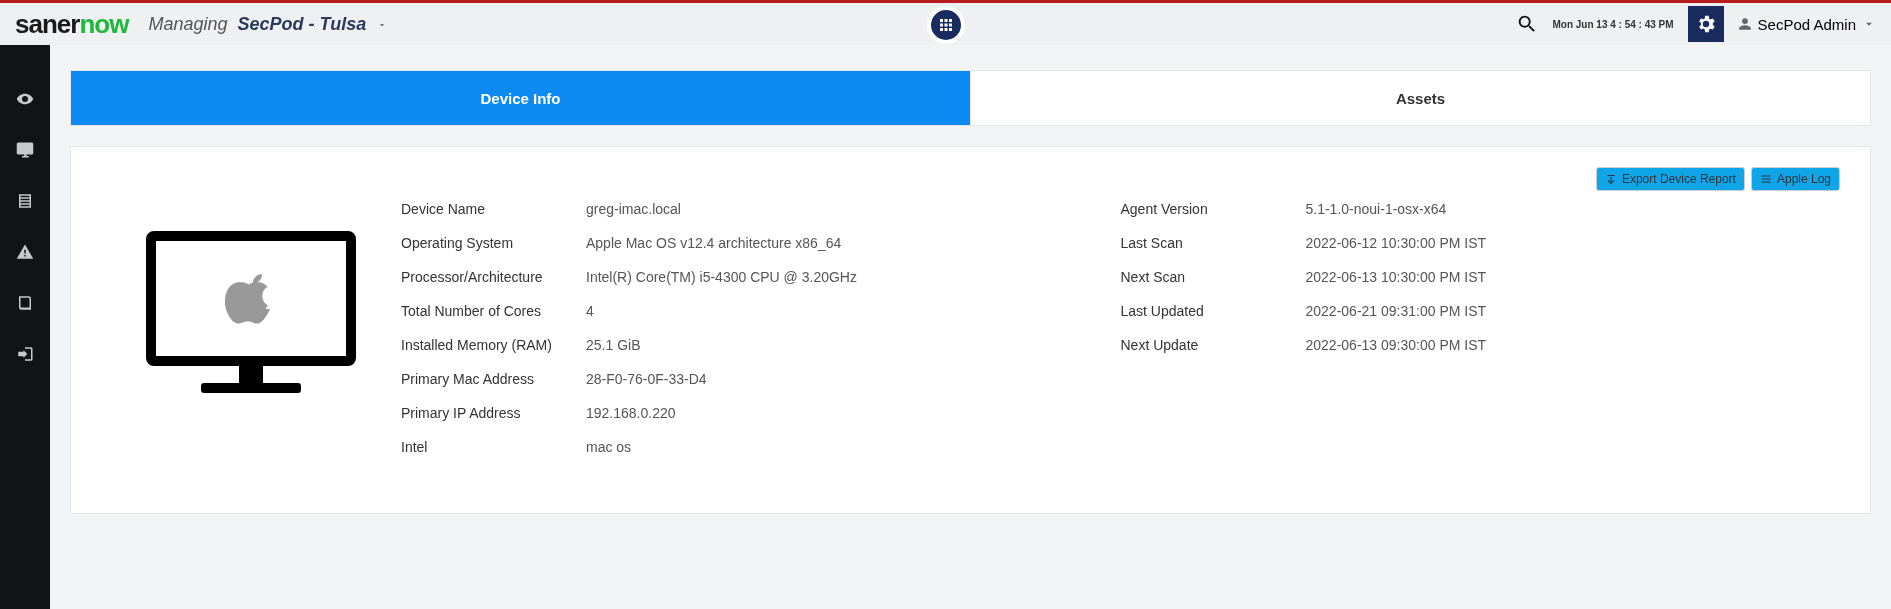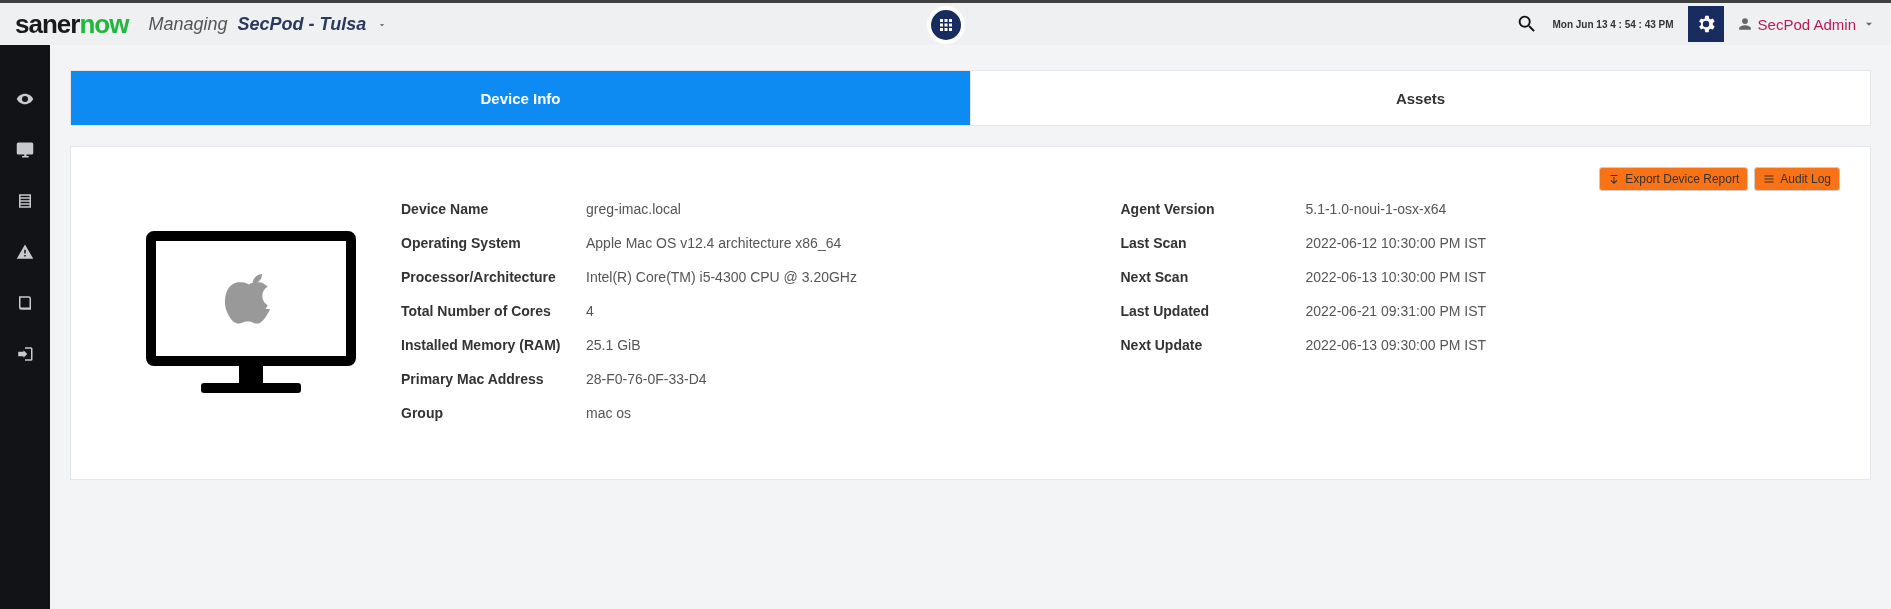--- a/index.html
+++ b/index.html
@@ -1,63 +1,63 @@
 <!DOCTYPE html>
 <html><head>
 <meta charset="utf-8">
 <style>
   *{box-sizing:border-box;margin:0;padding:0;font-family:"Segoe UI",Arial,Helvetica,sans-serif;}
   body{background:#f2f4f6;color:#333;font-size:14px;}
 
   
-  .topbar{height:45px;background:#eef0f2;border-top:3px solid #404040;display:flex;align-items:center;padding:0 15px;position:relative;justify-content:flex-end;}
+  .topbar{height:45px;background:#eef0f2;border-top:3px solid #b91c1c;display:flex;align-items:center;padding:0 15px;position:relative;justify-content:flex-end;}
   .logo{font-size:26px;font-weight:800;letter-spacing:-1px;}
   .logo .saner{color:#1a1a1a;}
   .logo .now {color:#1fb83a;}
   .managing{margin-left:20px;color:#555;font-size:18px;font-style:italic;}
   .managing .org{color:#2b3a5c;font-weight:700;}
   .chev{margin-left:6px;font-size:12px;color:#555;}
 
   .center-btn{position:absolute;left:50%;transform:translateX(-50%);top:3px;
               width:38px;height:38px;border-radius:50%;border:4px solid #fff;
               background:#192c5f;display:flex;align-items:center;justify-content:center;cursor:pointer;}
   .center-btn svg{fill:#fff;}
 
   .top-right{margin-left:auto;display:flex;align-items:center;gap:14px;}
   .search-ic{width:22px;height:22px;cursor:pointer;}
   .clock{color:#333;font-weight:700;font-size:10px;}
   .gear-box{width:36px;height:36px;background:#192c5f;display:flex;align-items:center;justify-content:center;cursor:pointer;}
   .gear-box svg{fill:#fff;width:22px;height:22px;}
-  .user{color:#be185d;font-size:15px;display:flex;align-items:center;gap:6px;cursor:pointer;}
+  .user{color:#000000;font-size:15px;display:flex;align-items:center;gap:6px;cursor:pointer;}
   .user svg{fill:#666;width:14px;height:14px;}
 
   
   .sidebar{position:fixed;left:0;top:45px;bottom:0;width:50px;background:#121316;
            display:flex;flex-direction:column;align-items:center;padding-top:45px;gap:30px;}
   .sidebar svg{width:18px;height:18px;fill:#c7c9cc;cursor:pointer;}
 
   
   .content{margin-left:50px;padding:25px 20px;}
   .tabs{display:flex;background:#fff;border:1px solid #e3e6ea;height:56px;overflow:hidden;}
   .tab{flex:1;display:flex;align-items:center;justify-content:center;font-size:15px;font-weight:600;color:#333;cursor:pointer;border-right:1px solid #e3e6ea;}
   .tab:last-child{border-right:none;}
   .tab.active{background:#0d8bf2;color:#fff;}
 
   .panel{background:#fff;border:1px solid #e3e6ea;margin-top:20px;padding:20px 30px 40px 30px;}
   .panel-actions{display:flex;justify-content:flex-end;gap:6px;margin-bottom:10px;}
-  .mini-btn{border:1px solid #ccc;background:#f97316;border-radius:3px;padding:4px 8px;font-size:12px;color:#333;
+  .mini-btn{border:1px solid #ccc;background:#0ea5e9;border-radius:3px;padding:4px 8px;font-size:12px;color:#333;
             display:flex;align-items:center;gap:5px;cursor:pointer;}
   .mini-btn svg{width:12px;height:12px;fill:#333;}
 
   .info-grid{display:flex;align-items:flex-start;}
   .device-img{width:300px;min-width:300px;display:flex;align-items:center;justify-content:center;padding-top:30px;}
   .cols{flex:1;display:flex;}
   .col{flex:1;}
   .row{display:flex;margin-bottom:18px;}
-  .lbl{width:185px;font-weight:700;color:#333;font-size:14px;}
+  .lbl{width:185px;font-weight:400;color:#333;font-size:14px;}
   .val{color:#555;font-size:14px;}
 </style>
 </head>
 <body>
 
 <div class="topbar">
   <div class="logo"><span class="saner">saner</span><span class="now">now</span></div>
 
   <div class="managing">
     <span>Managing</span>&nbsp;
@@ -133,21 +133,21 @@
       <div class="mini-btn">
         <svg viewBox="0 0 24 24">
             <path d="M5 20h14v-2H5zm7-18L5.3 8.7 6.7 10 11 5.8V16h2V5.8L17.3 10l1.4-1.3z" transform="rotate(180 12 12)"></path>
           </svg>
         <span>Export Device Report</span>
       </div>
       <div class="mini-btn">
         <svg viewBox="0 0 24 24">
             <path d="M3 5h18v2H3zm0 6h18v2H3zm0 6h18v2H3z"></path>
           </svg>
-        <span>Audit Log</span>
+        <span>Apple Log</span>
       </div>
     </div>
 
     <div class="info-grid">
 
       <div class="device-img">
         <svg width="210" height="170" viewBox="0 0 210 170">
           <rect x="5" y="5" width="200" height="125" rx="3" fill="none" stroke="#000" stroke-width="10"></rect>
           <rect x="93" y="130" width="24" height="22" fill="#000"></rect>
           <rect x="55" y="152" width="100" height="10" rx="3" fill="#000"></rect>
@@ -178,21 +178,25 @@
             </div>
           <div class="row">
               <div class="lbl">Installed Memory (RAM)</div>
               <div class="val">25.1 GiB</div>
             </div>
           <div class="row">
               <div class="lbl">Primary Mac Address</div>
               <div class="val">28-F0-76-0F-33-D4</div>
             </div>
           <div class="row">
-              <div class="lbl">Group</div>
+              <div class="lbl">Primary IP Address</div>
+              <div class="val">192.168.0.220</div>
+            </div>
+          <div class="row">
+              <div class="lbl">Intel</div>
               <div class="val">mac os</div>
             </div>
         </div>
 
         <div class="col">
           <div class="row">
               <div class="lbl">Agent Version</div>
               <div class="val">5.1-1.0-noui-1-osx-x64</div>
             </div>
           <div class="row">

